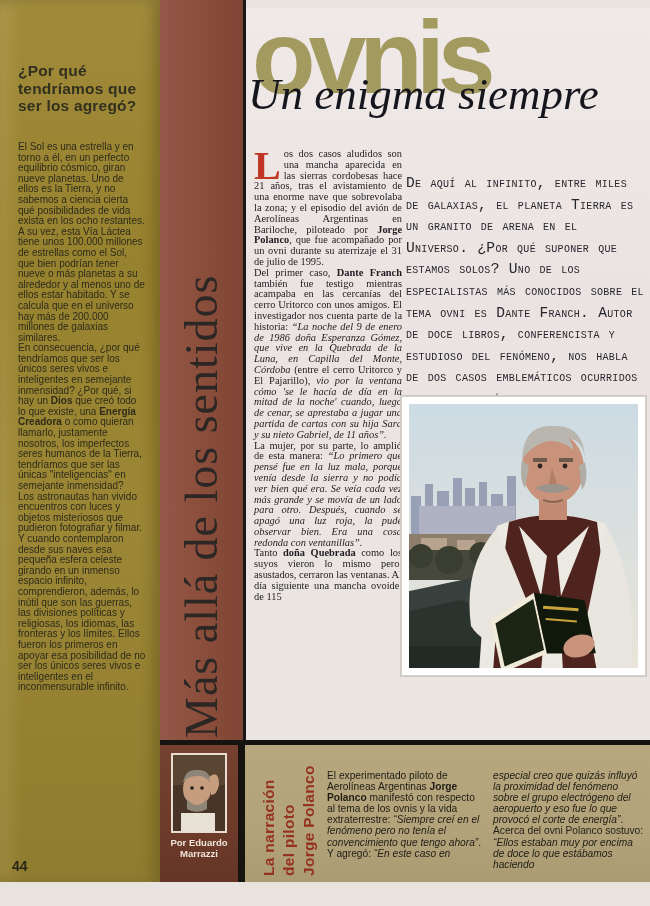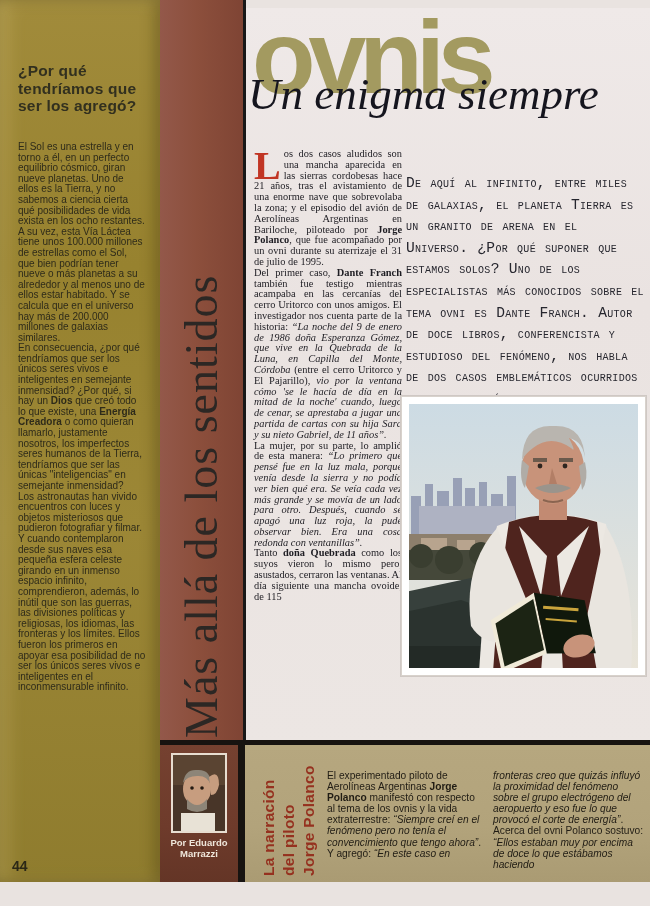--- a/index.html
+++ b/index.html
@@ -258,19 +258,19 @@
     <div class="byline">Por Eduardo Marrazzi</div>
   </div>
 
   <div class="pilot-box">
     <div class="pilot-spine">
       <div>La narración</div>
       <div>del piloto</div>
       <div>Jorge Polanco</div>
     </div>
     <div class="pilot-col pilot-col1"><span>El experimentado piloto de Aerolíneas Argentinas </span><span class="rt-b">Jorge Polanco</span><span> manifestó con respecto al tema de los ovnis y la vida extraterrestre: </span><span class="rt-i">“Siempre creí en el fenómeno pero no tenía el convencimiento que tengo ahora”</span><span>. Y agregó: </span><span class="rt-i">“En este caso en</span></div>
-    <div class="pilot-col pilot-col2"><span class="rt-i">fronteras creo que quizás influyó la proximidad del fenómeno sobre el grupo electrógeno del aeropuerto y eso fue lo que provocó el corte de energía”</span><span>. Acerca del ovni Polanco sostuvo: </span><span class="rt-i">“Ellos estaban muy por encima de doce lo que estábamos haciendo</span></div>
+    <div class="pilot-col pilot-col2"><span class="rt-i">especial creo que quizás influyó la proximidad del fenómeno sobre el grupo electrógeno del aeropuerto y eso fue lo que provocó el corte de energía”</span><span>. Acerca del ovni Polanco sostuvo: </span><span class="rt-i">“Ellos estaban muy por encima de doce lo que estábamos haciendo</span></div>
   </div>
 </div>
 
 <div class="url-bar">
   <span class="url-text">DanteFranch.com.ar</span>
 </div>
 
 </body></html>

